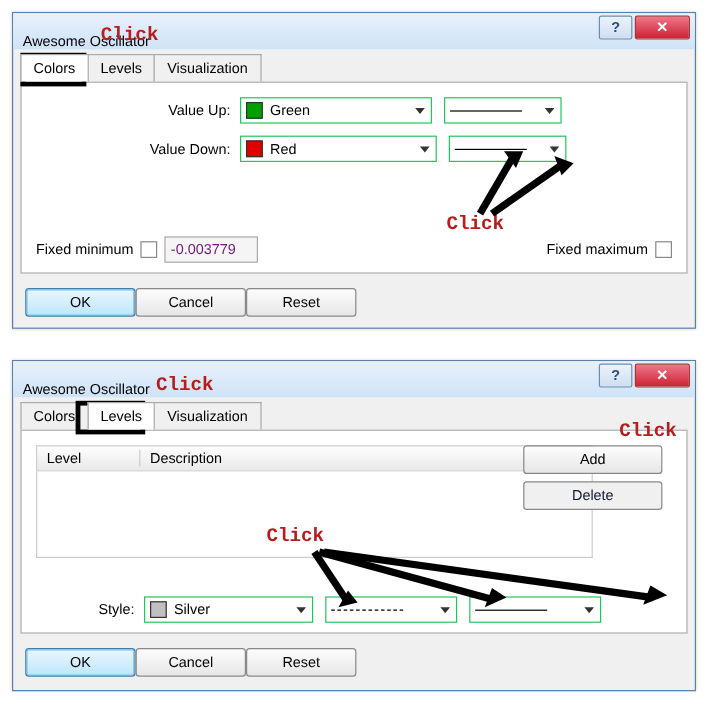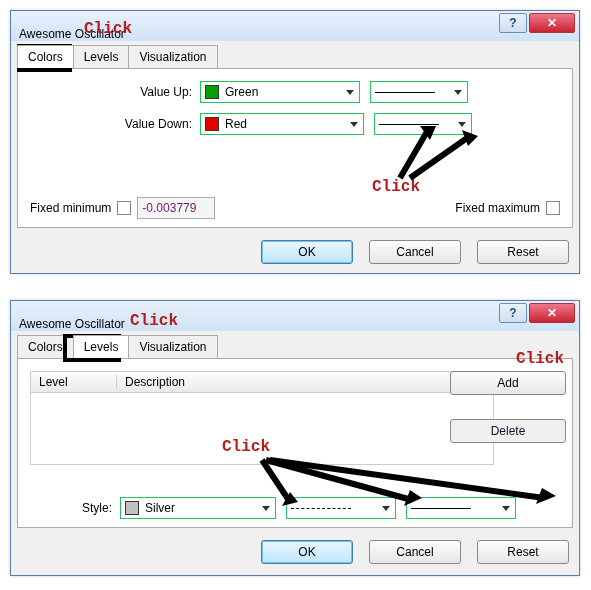--- a/index.html
+++ b/index.html
@@ -23,34 +23,34 @@
 .combo{height:22px;border:1px solid #22c55e;background:#fff;display:flex;align-items:center;padding:0 18px 0 4px;position:relative;cursor:pointer}
 .combo::after{content:"";position:absolute;right:5px;top:8px;border-left:4px solid transparent;border-right:4px solid transparent;border-top:5px solid #333}
 .swatch{width:14px;height:14px;border:1px solid #333;margin-right:6px}
 .linecombo{width:98px;margin-left:10px}
 .lineinner{border-top:1px solid #000;width:60px}
 .linedash{border-top:1px dashed #000;width:60px}
 .chkrow{display:flex;align-items:center;gap:6px}
 .chk{width:14px;height:14px;border:1px solid #888;background:#fff;cursor:pointer}
 .numbox{width:78px;height:22px;border:1px solid #aaa;background:#f5f5f5;color:#701a75;padding:0 4px;display:flex;align-items:center}
 .bottomrow{position:absolute;bottom:8px;left:12px;right:12px;display:flex;align-items:center;justify-content:space-between}
-.btnrow{display:flex;justify-content:flex-end;gap:16px;padding:6px 10px}
+.btnrow{display:flex;gap:0;padding:6px 10px}
 .btn{width:92px;height:24px;border:1px solid #888;background:linear-gradient(#fdfdfd,#e6e6e6);border-radius:3px;cursor:pointer;display:flex;align-items:center;justify-content:center}
 .btn.primary{border:1px solid #3c7fb1;background:linear-gradient(#eaf6fd,#bee6fd);box-shadow:0 0 0 1px #7cc1e8 inset}
 .btn.wide{width:116px}
 .btn.disabled{color:#0f172a;background:#f0f0f0;cursor:default}
 .highlight{position:absolute;border:4px solid #000;pointer-events:none}
 .hl-colors{left:6px;top:33px;width:55px;height:28px}
 .hl-levels{left:52px;top:33px;width:58px;height:28px}
 .ann{position:absolute;font-family:Liberation Mono, monospace;font-weight:bold;font-size:16px;color:#b91c1c;pointer-events:none}
 .tablehdr{display:flex;border:1px solid #ccc;background:linear-gradient(#fdfdfd,#e9e9e9);height:22px;align-items:center}
 .th{padding:0 8px;border-right:1px solid #ccc}
 .th1{width:86px}
 .tablebody{border:1px solid #ccc;border-top:none;height:72px;background:#fff}
-.sideb{position:absolute;right:6px;top:12px;display:flex;flex-direction:column;gap:24px}
+.sideb{position:absolute;right:20px;top:12px;display:flex;flex-direction:column;gap:6px}
 svg.arrow{position:absolute;pointer-events:none}
 </style>
 </head>
 <body>
 
 <div class="win win1">
   <div class="titlebar">
     <span class="title">Awesome Oscillator</span>
     <div class="tbtns">
       <div class="tbtn">?</div>
@@ -131,21 +131,21 @@
         <div class="th" style="flex:1;border-right:none">Description</div>
       </div>
       <div class="tablebody"></div>
     </div>
     <div class="sideb">
       <div class="btn wide">Add</div>
       <div class="btn wide disabled">Delete</div>
     </div>
     <div class="row" style="position:absolute;bottom:8px;left:12px;right:12px;margin:0">
       <div class="lbl" style="width:90px">Style:</div>
-      <div class="combo" style="width:156px">
+      <div class="combo" style="width:141px">
         <span class="swatch" style="background:#c0c0c0"></span>
         <span>Silver</span>
       </div>
       <div class="combo linecombo" style="width:110px">
         <div class="linedash"></div>
       </div>
       <div class="combo linecombo" style="width:110px">
         <div class="lineinner"></div>
       </div>
     </div>

